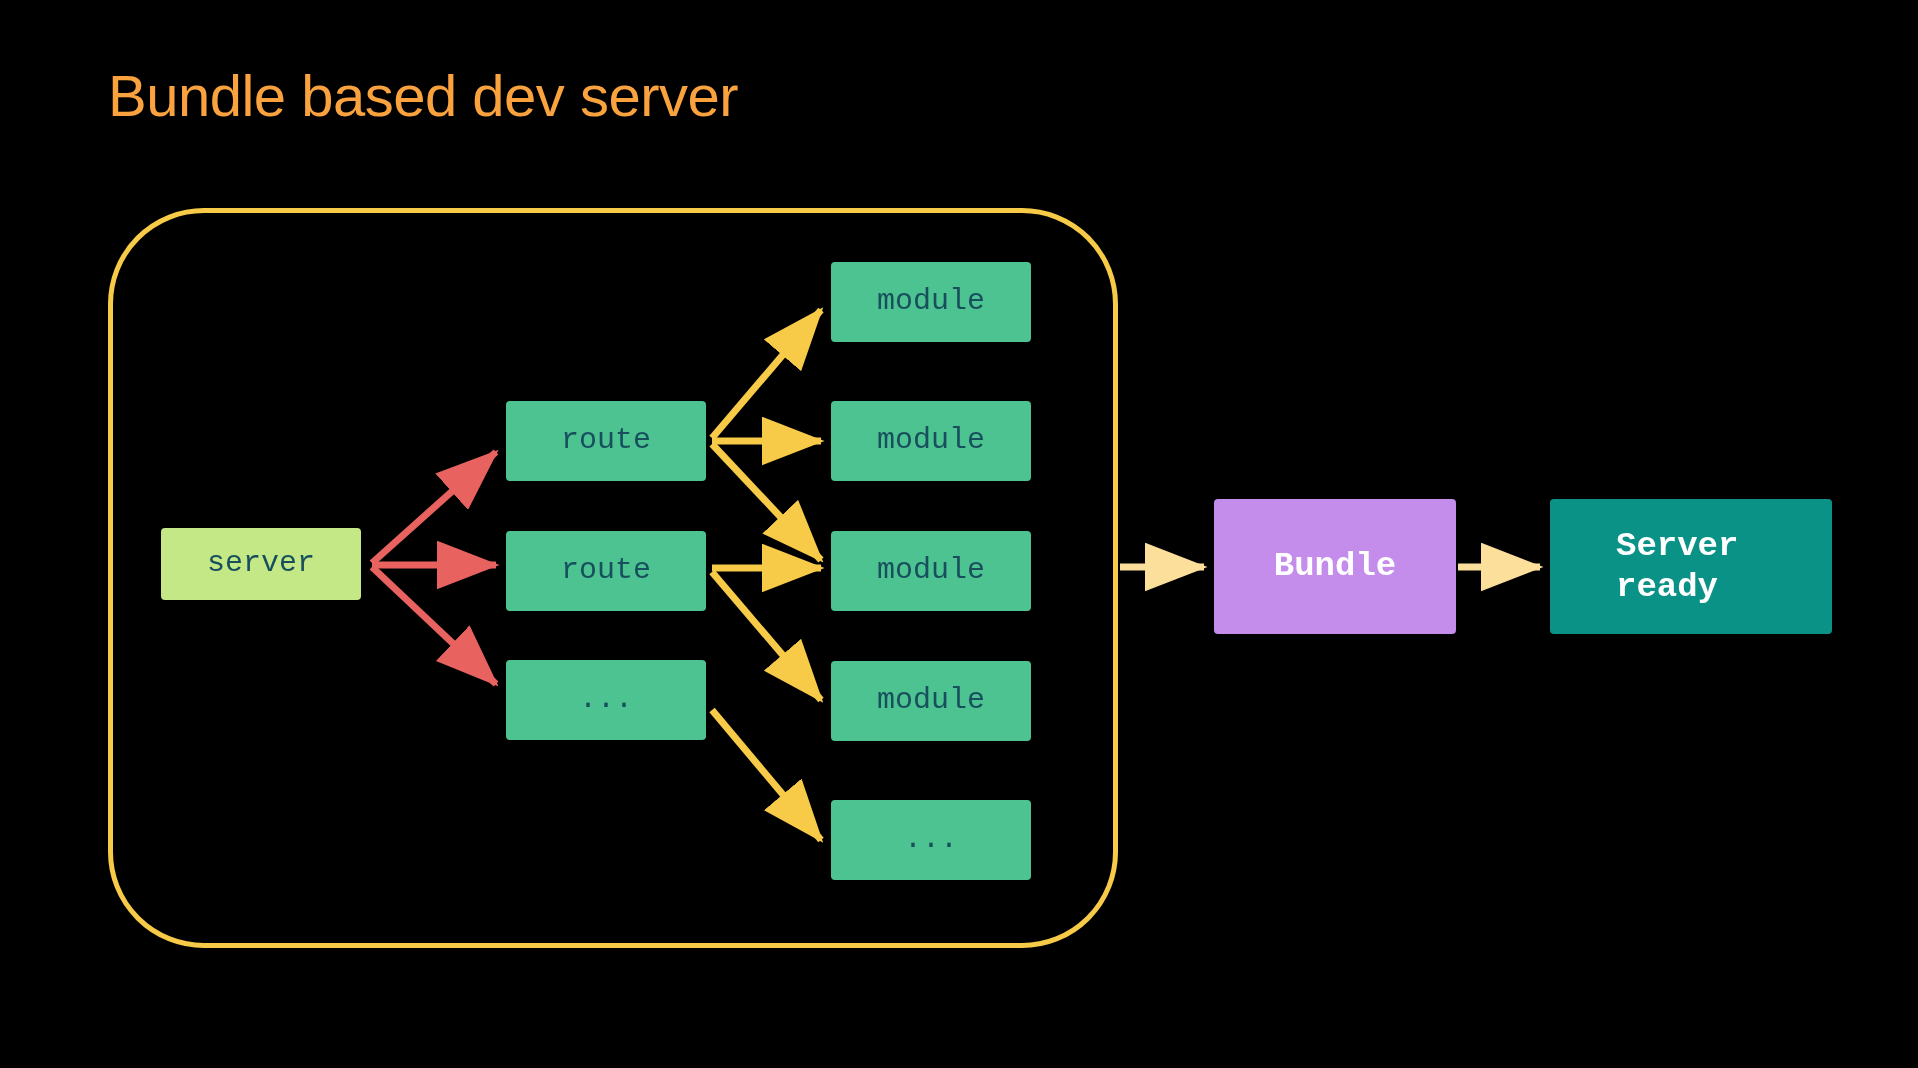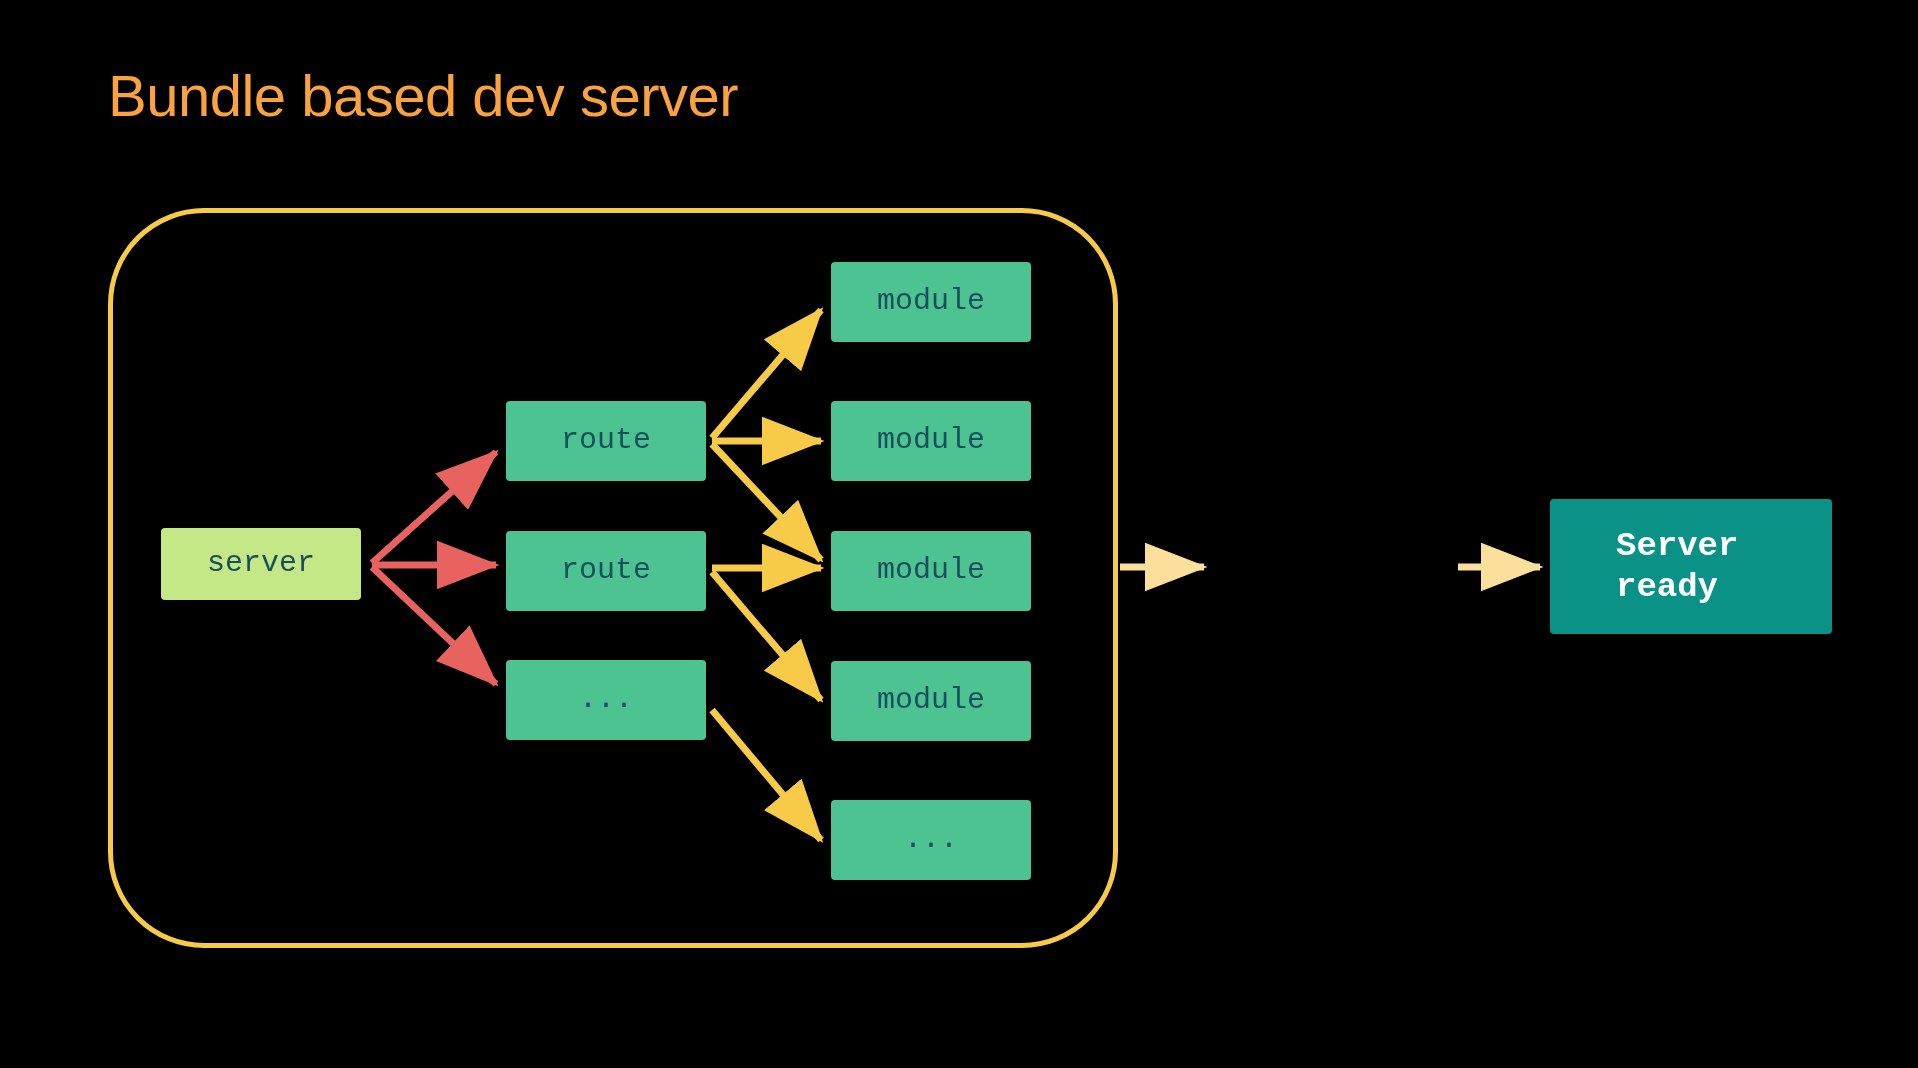--- a/index.html
+++ b/index.html
@@ -157,18 +157,21 @@
   </div>
 
   <div class="node green" style="left:831px; top:661px; width:200px; height:80px;">
     <span>module</span>
   </div>
 
   <div class="node green" style="left:831px; top:800px; width:200px; height:80px;">
     <span>...</span>
   </div>
 
+  <div class="node purple" style="left:1214px; top:499px; width:242px; height:135px;">
+    <span>Bundle</span>
+  </div>
 
   <div class="node teal" style="left:1550px; top:499px; width:282px; height:135px;">
     <span style="display:inline-block; max-width:150px;">Server ready</span>
   </div>
 
 </div>
 
 </body></html>

